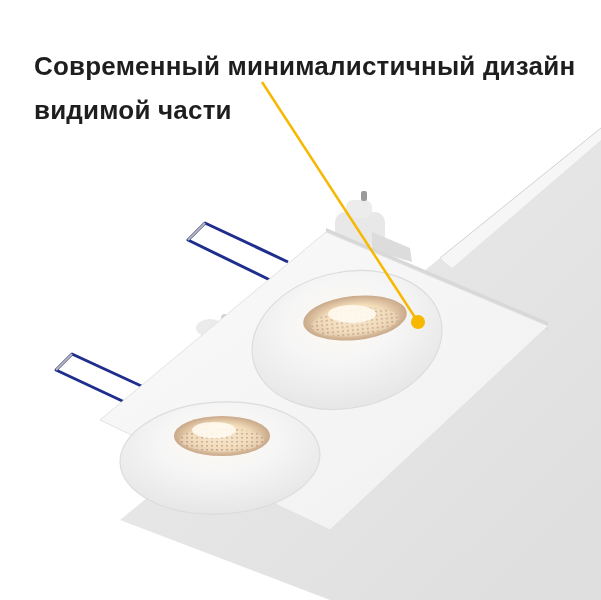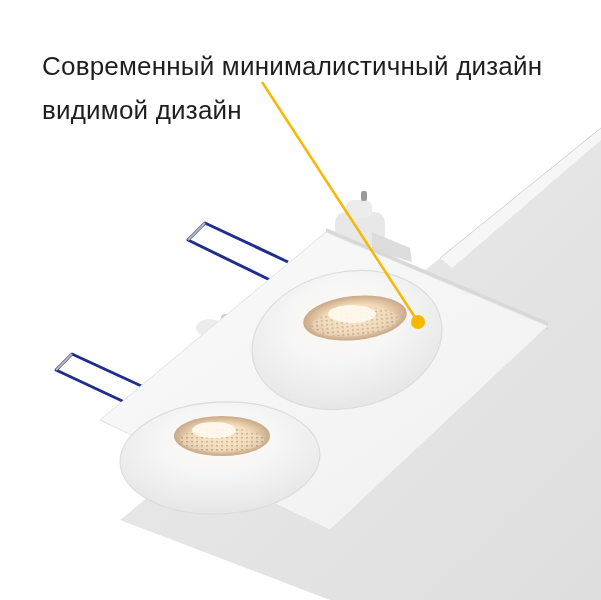--- a/index.html
+++ b/index.html
@@ -6,32 +6,31 @@
     body {
       width: 601px; height: 600px; overflow: hidden;
       background: #ffffff;
       font-family: "Liberation Sans", "DejaVu Sans", sans-serif;
       position: relative;
     }
     .scene { position: absolute; left: 0; top: 0; width: 601px; height: 600px; }
     .caption {
       position: absolute; left: 34px; top: 44px;
       font-size: 26px; line-height: 44px; color: #1e1e1e;
-      font-weight: 400; letter-spacing: 0.2px;
+      font-weight: 700; letter-spacing: 0.2px;
       z-index: 3;
-      margin-left: 8px;
     }
     .caption .line { display: block; white-space: nowrap; }
   </style>
 </head>
 <body>
 
 <div class="caption">
   <span class="line">Современный минималистичный дизайн</span>
-  <span class="line">видимой дизайн</span>
+  <span class="line">видимой части</span>
 </div>
 
 <svg class="scene" viewBox="0 0 601 600" xmlns="http://www.w3.org/2000/svg">
   <defs>
     <linearGradient id="ceilingGrad" x1="0" y1="0" x2="1" y2="1">
       <stop offset="0" stop-color="#ececec"></stop>
       <stop offset="1" stop-color="#dedede"></stop>
     </linearGradient>
     <linearGradient id="frameGrad" x1="0" y1="0" x2="1" y2="1">
       <stop offset="0" stop-color="#fafafa"></stop>

